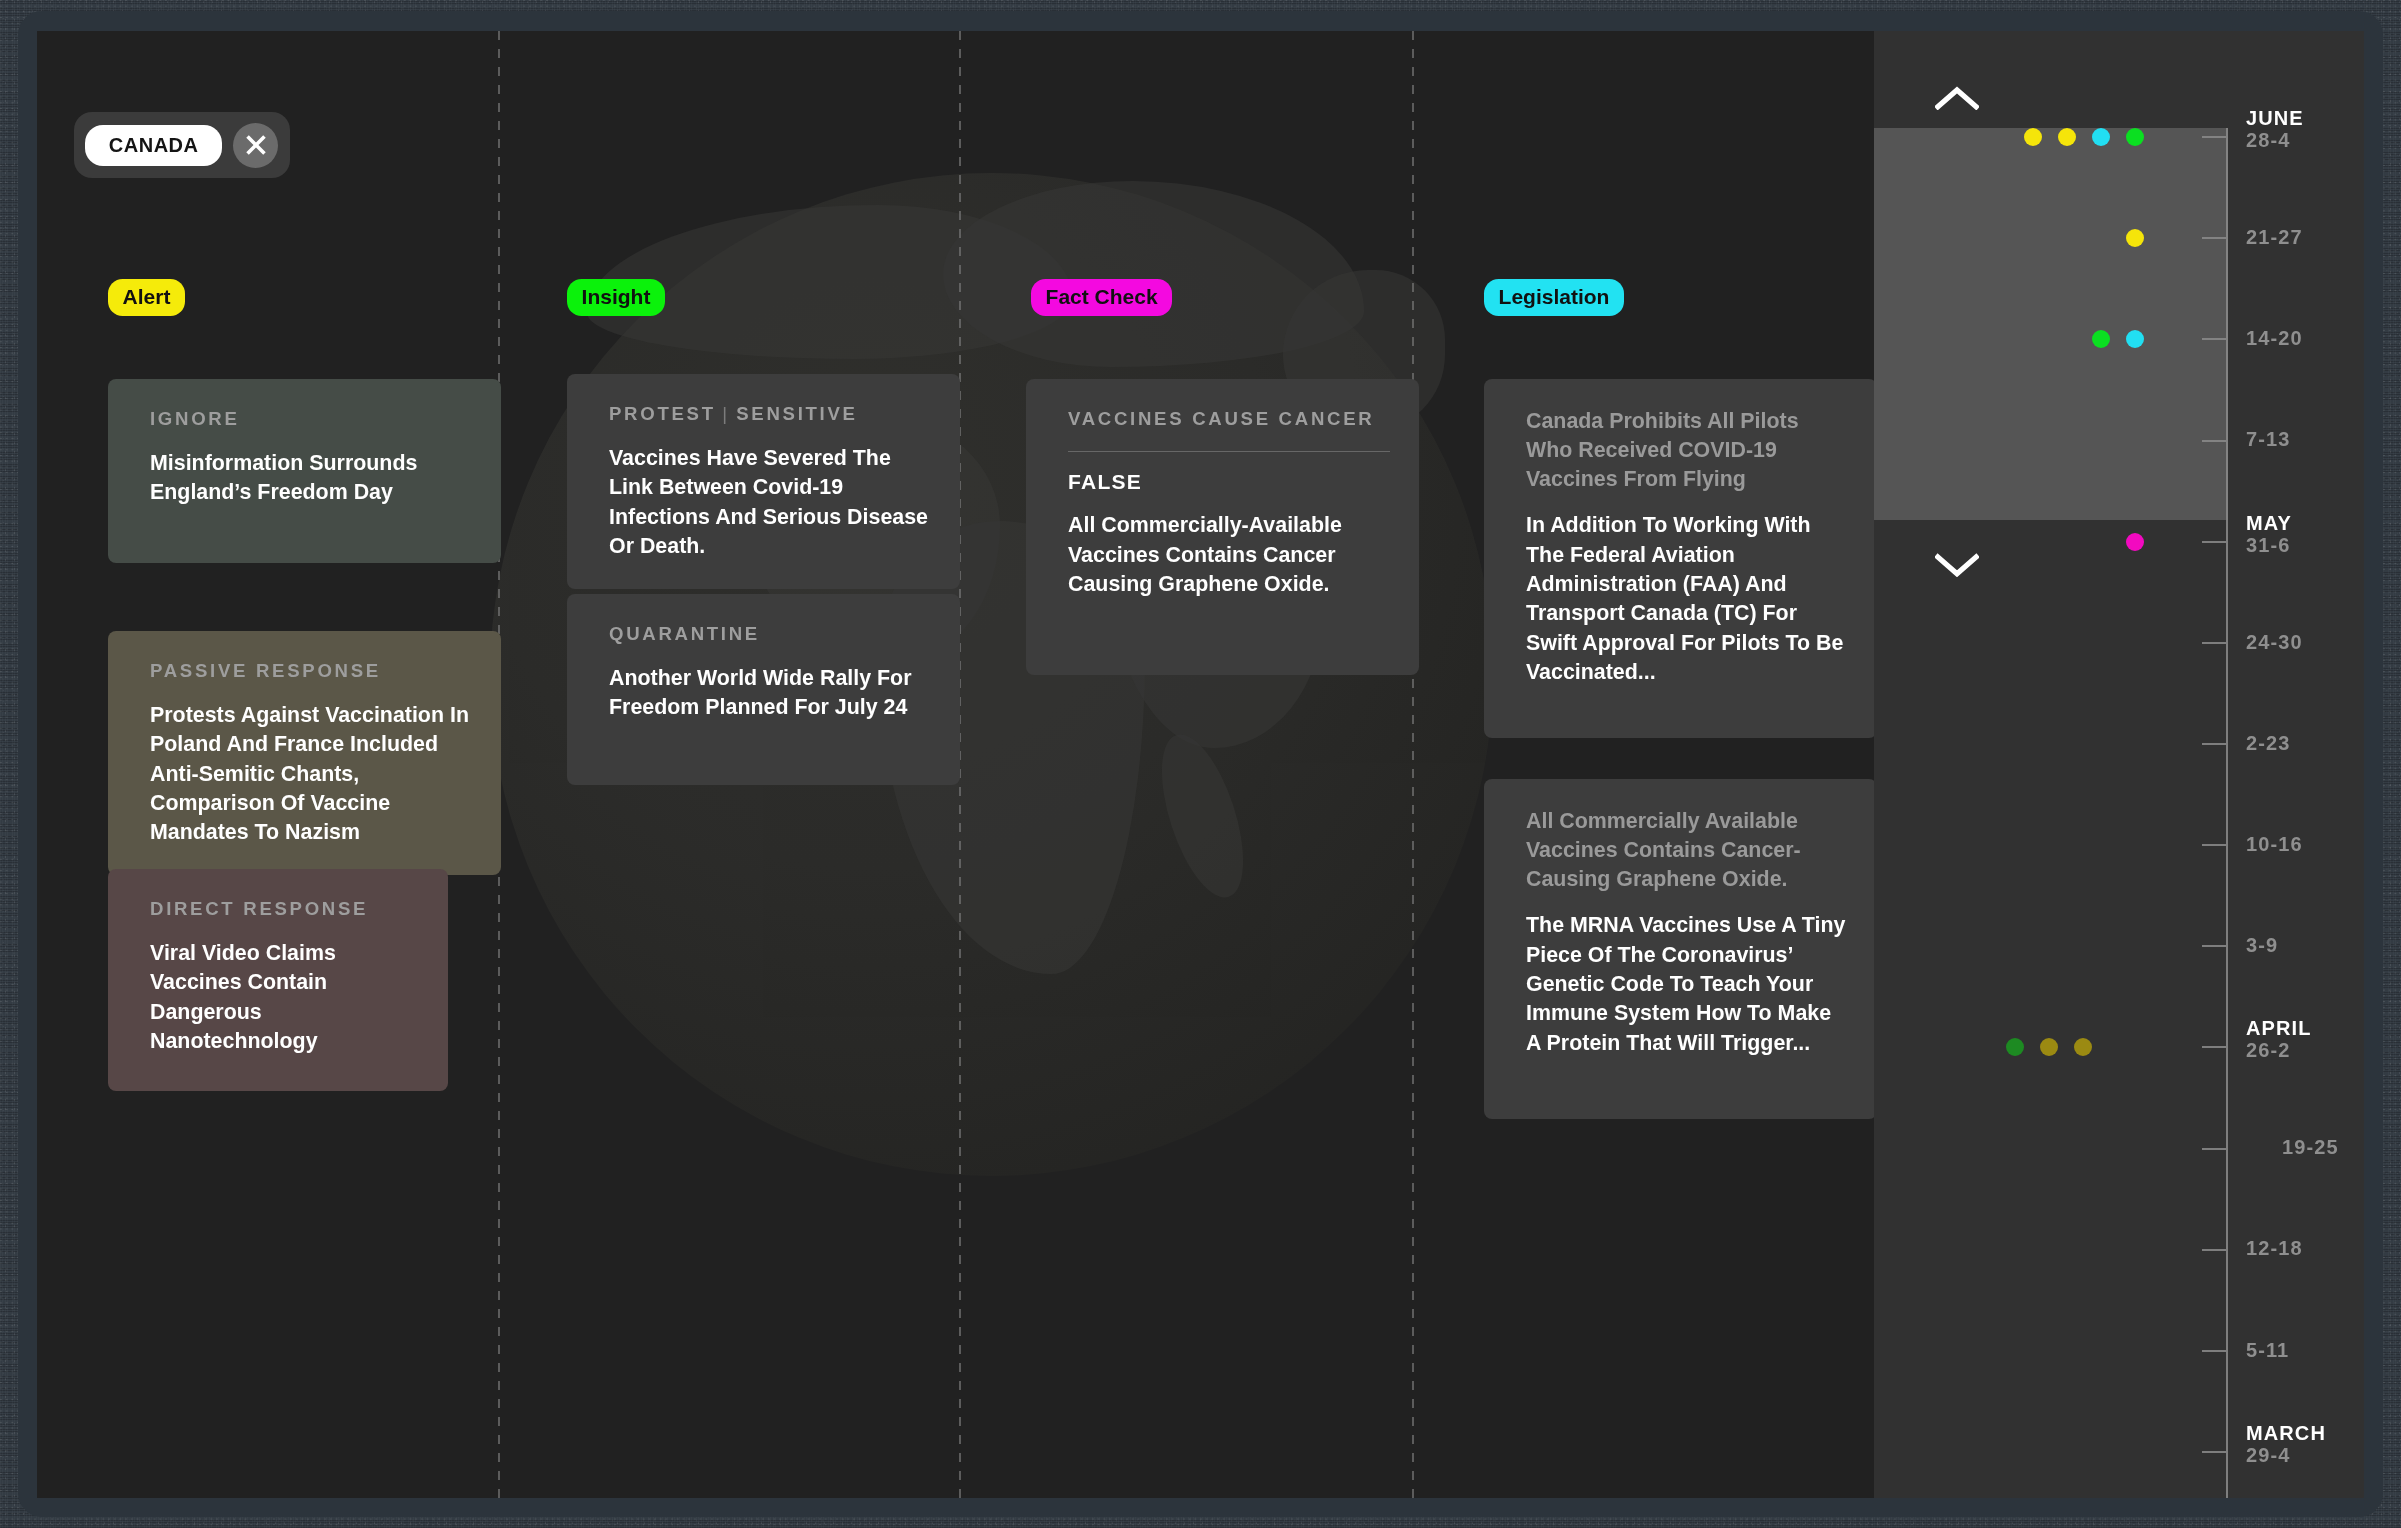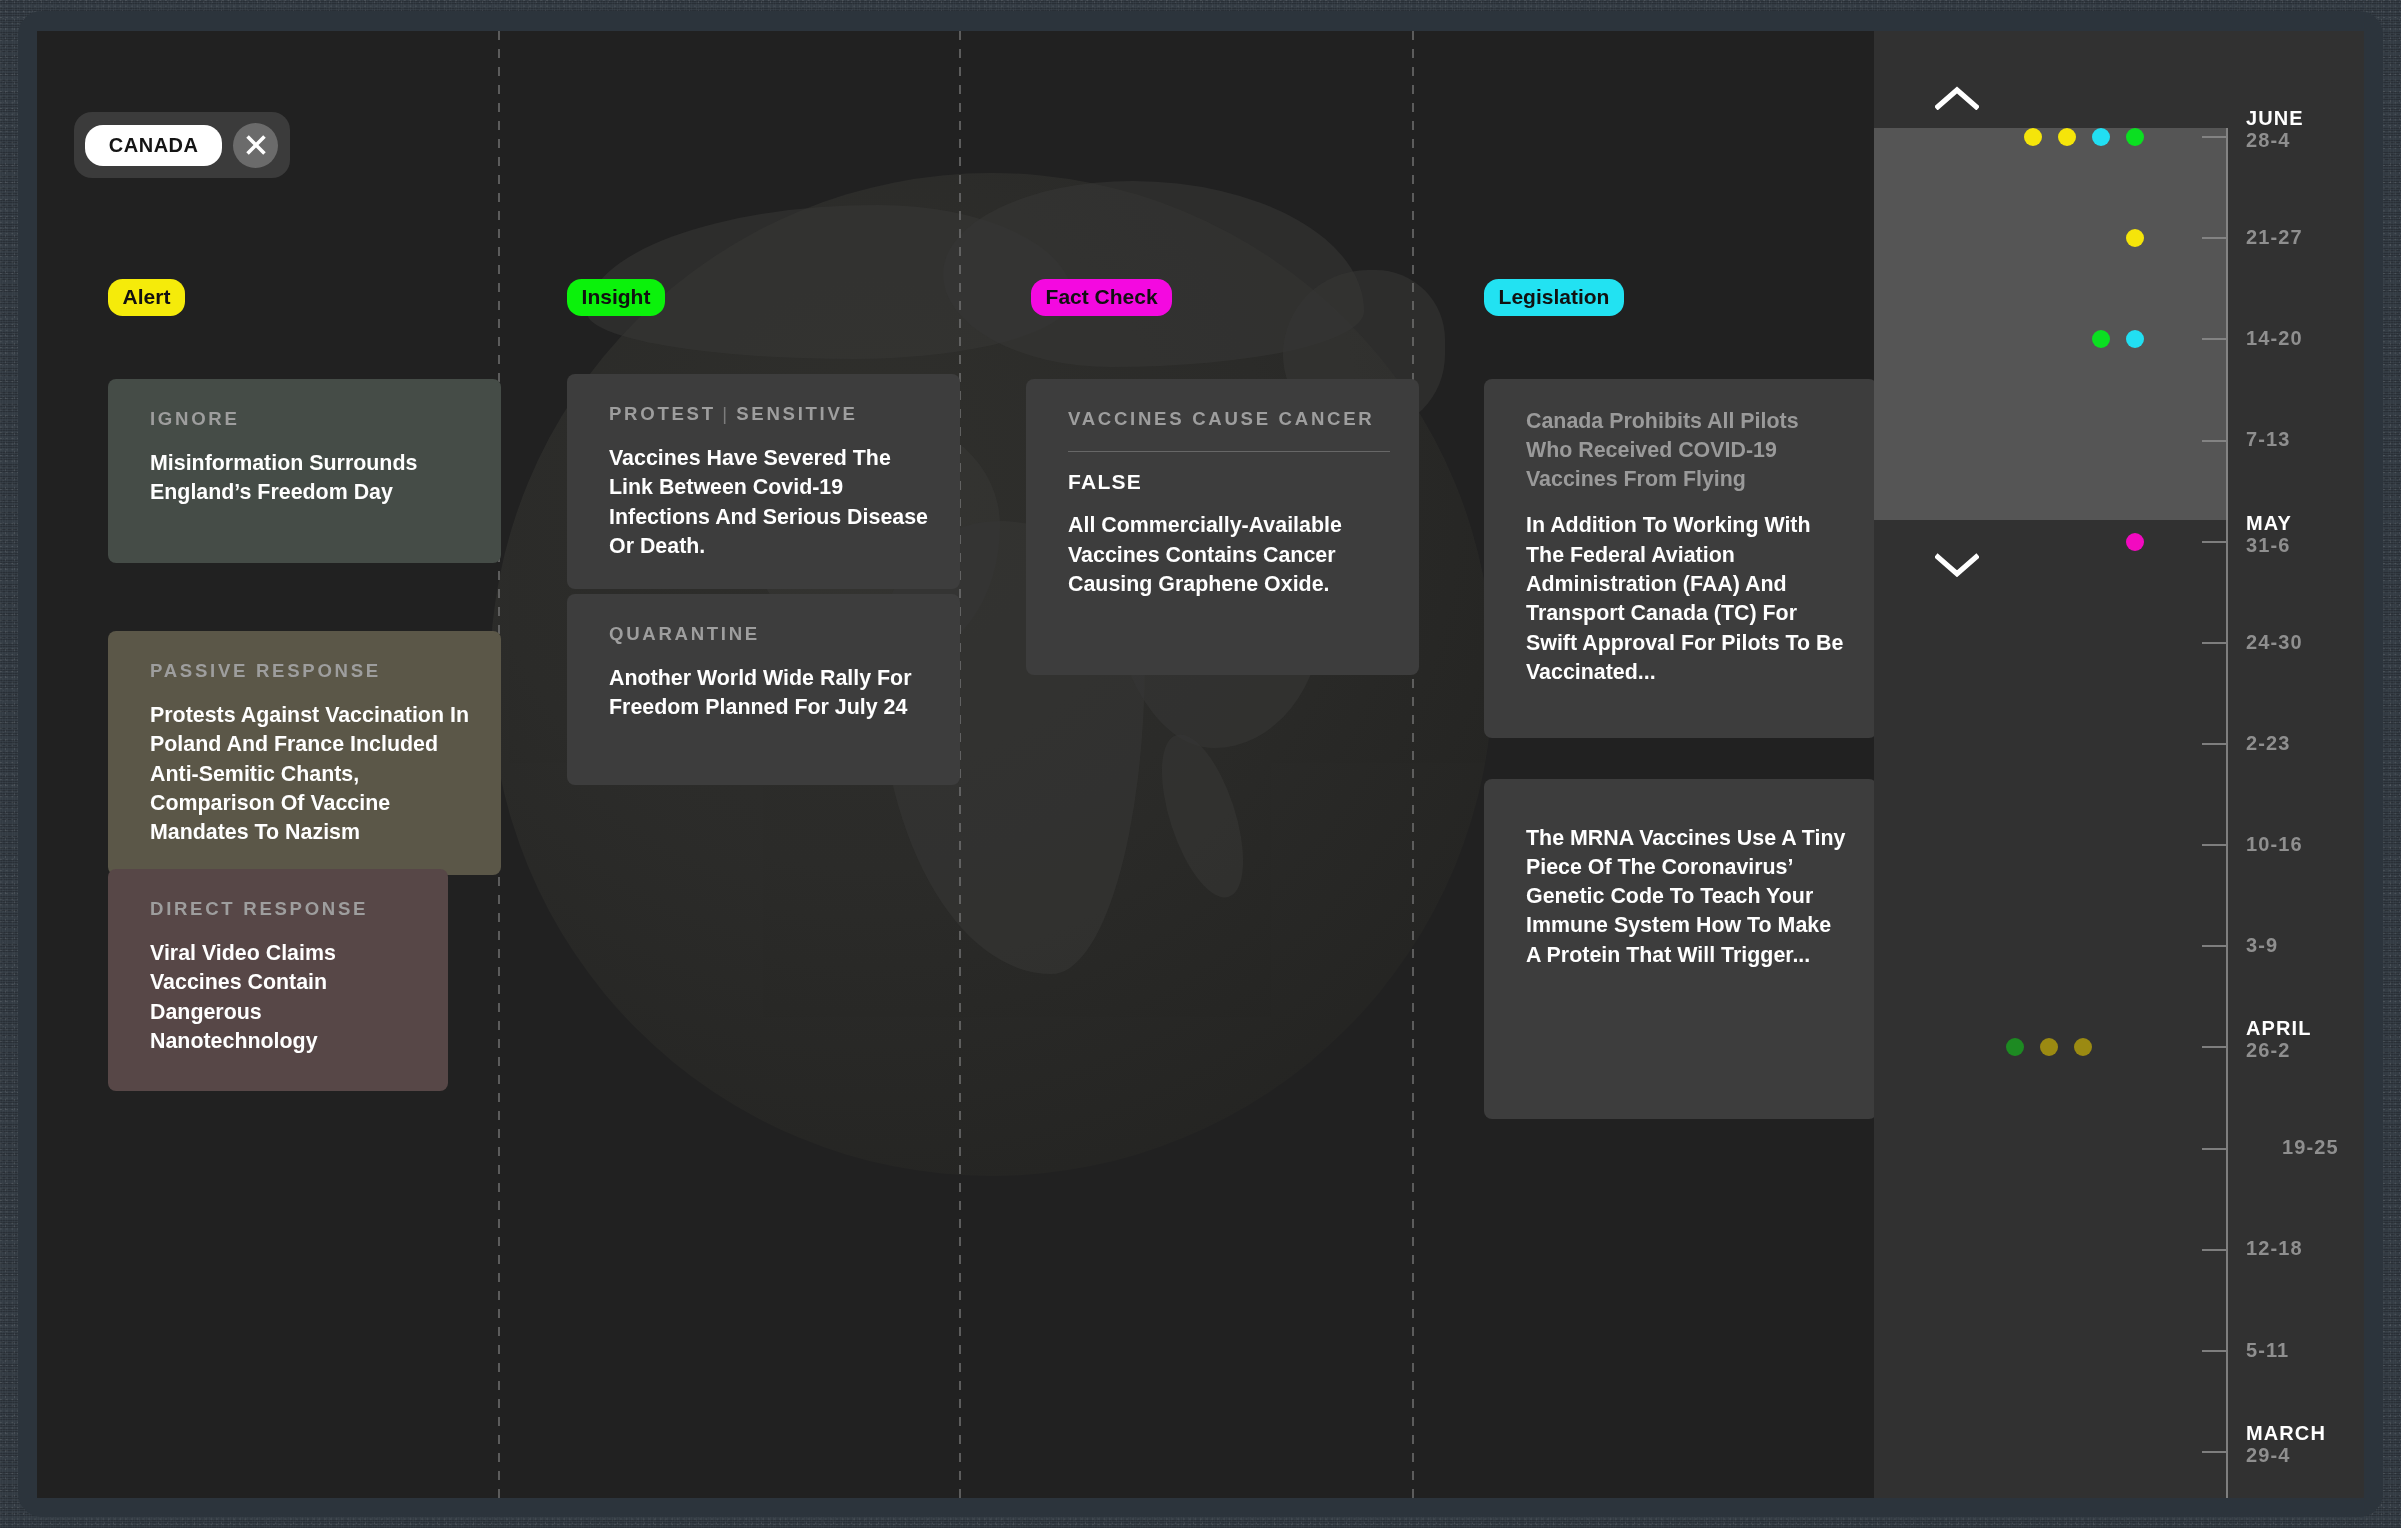--- a/index.html
+++ b/index.html
@@ -254,20 +254,21 @@
         <div class="card-rule"></div>
         <div class="card-verdict">FALSE</div>
         <div class="card-body">All Commercially-Available Vaccines Contains Cancer Causing Graphene Oxide.</div>
       </div>
       <div class="tag" style="left: 1447px; top: 248px; background: rgb(34, 226, 242);">Legislation</div>
       <div class="card" style="left: 1447px; top: 348px; width: 393px; min-height: 359px; background: rgb(61, 61, 61);">
         <div class="card-title muted">Canada Prohibits All Pilots Who Received COVID-19 Vaccines From Flying</div>
         <div class="card-body">In Addition To Working With The Federal Aviation Administration (FAA) And Transport Canada (TC) For Swift Approval For Pilots To Be Vaccinated...</div>
       </div>
       <div class="card" style="left: 1447px; top: 748px; width: 393px; min-height: 340px; background: rgb(61, 61, 61);">
+        <div class="card-title muted">All Commercially Available Vaccines Contains Cancer-Causing Graphene Oxide.</div>
         <div class="card-body">The MRNA Vaccines Use A Tiny Piece Of The Coronavirus’ Genetic Code To Teach Your Immune System How To Make A Protein That Will Trigger...</div>
       </div>
     </div>
 
   <div id="timeline">
     <div id="scrub"></div>
 
     <div class="chev" id="chev-up">
       <svg width="44" height="24" viewBox="0 0 54 30" aria-hidden="true">
         <polyline points="3,26 27,5 51,26" fill="none" stroke="#ffffff" stroke-width="6.5" stroke-linecap="square" stroke-linejoin="miter"></polyline>

